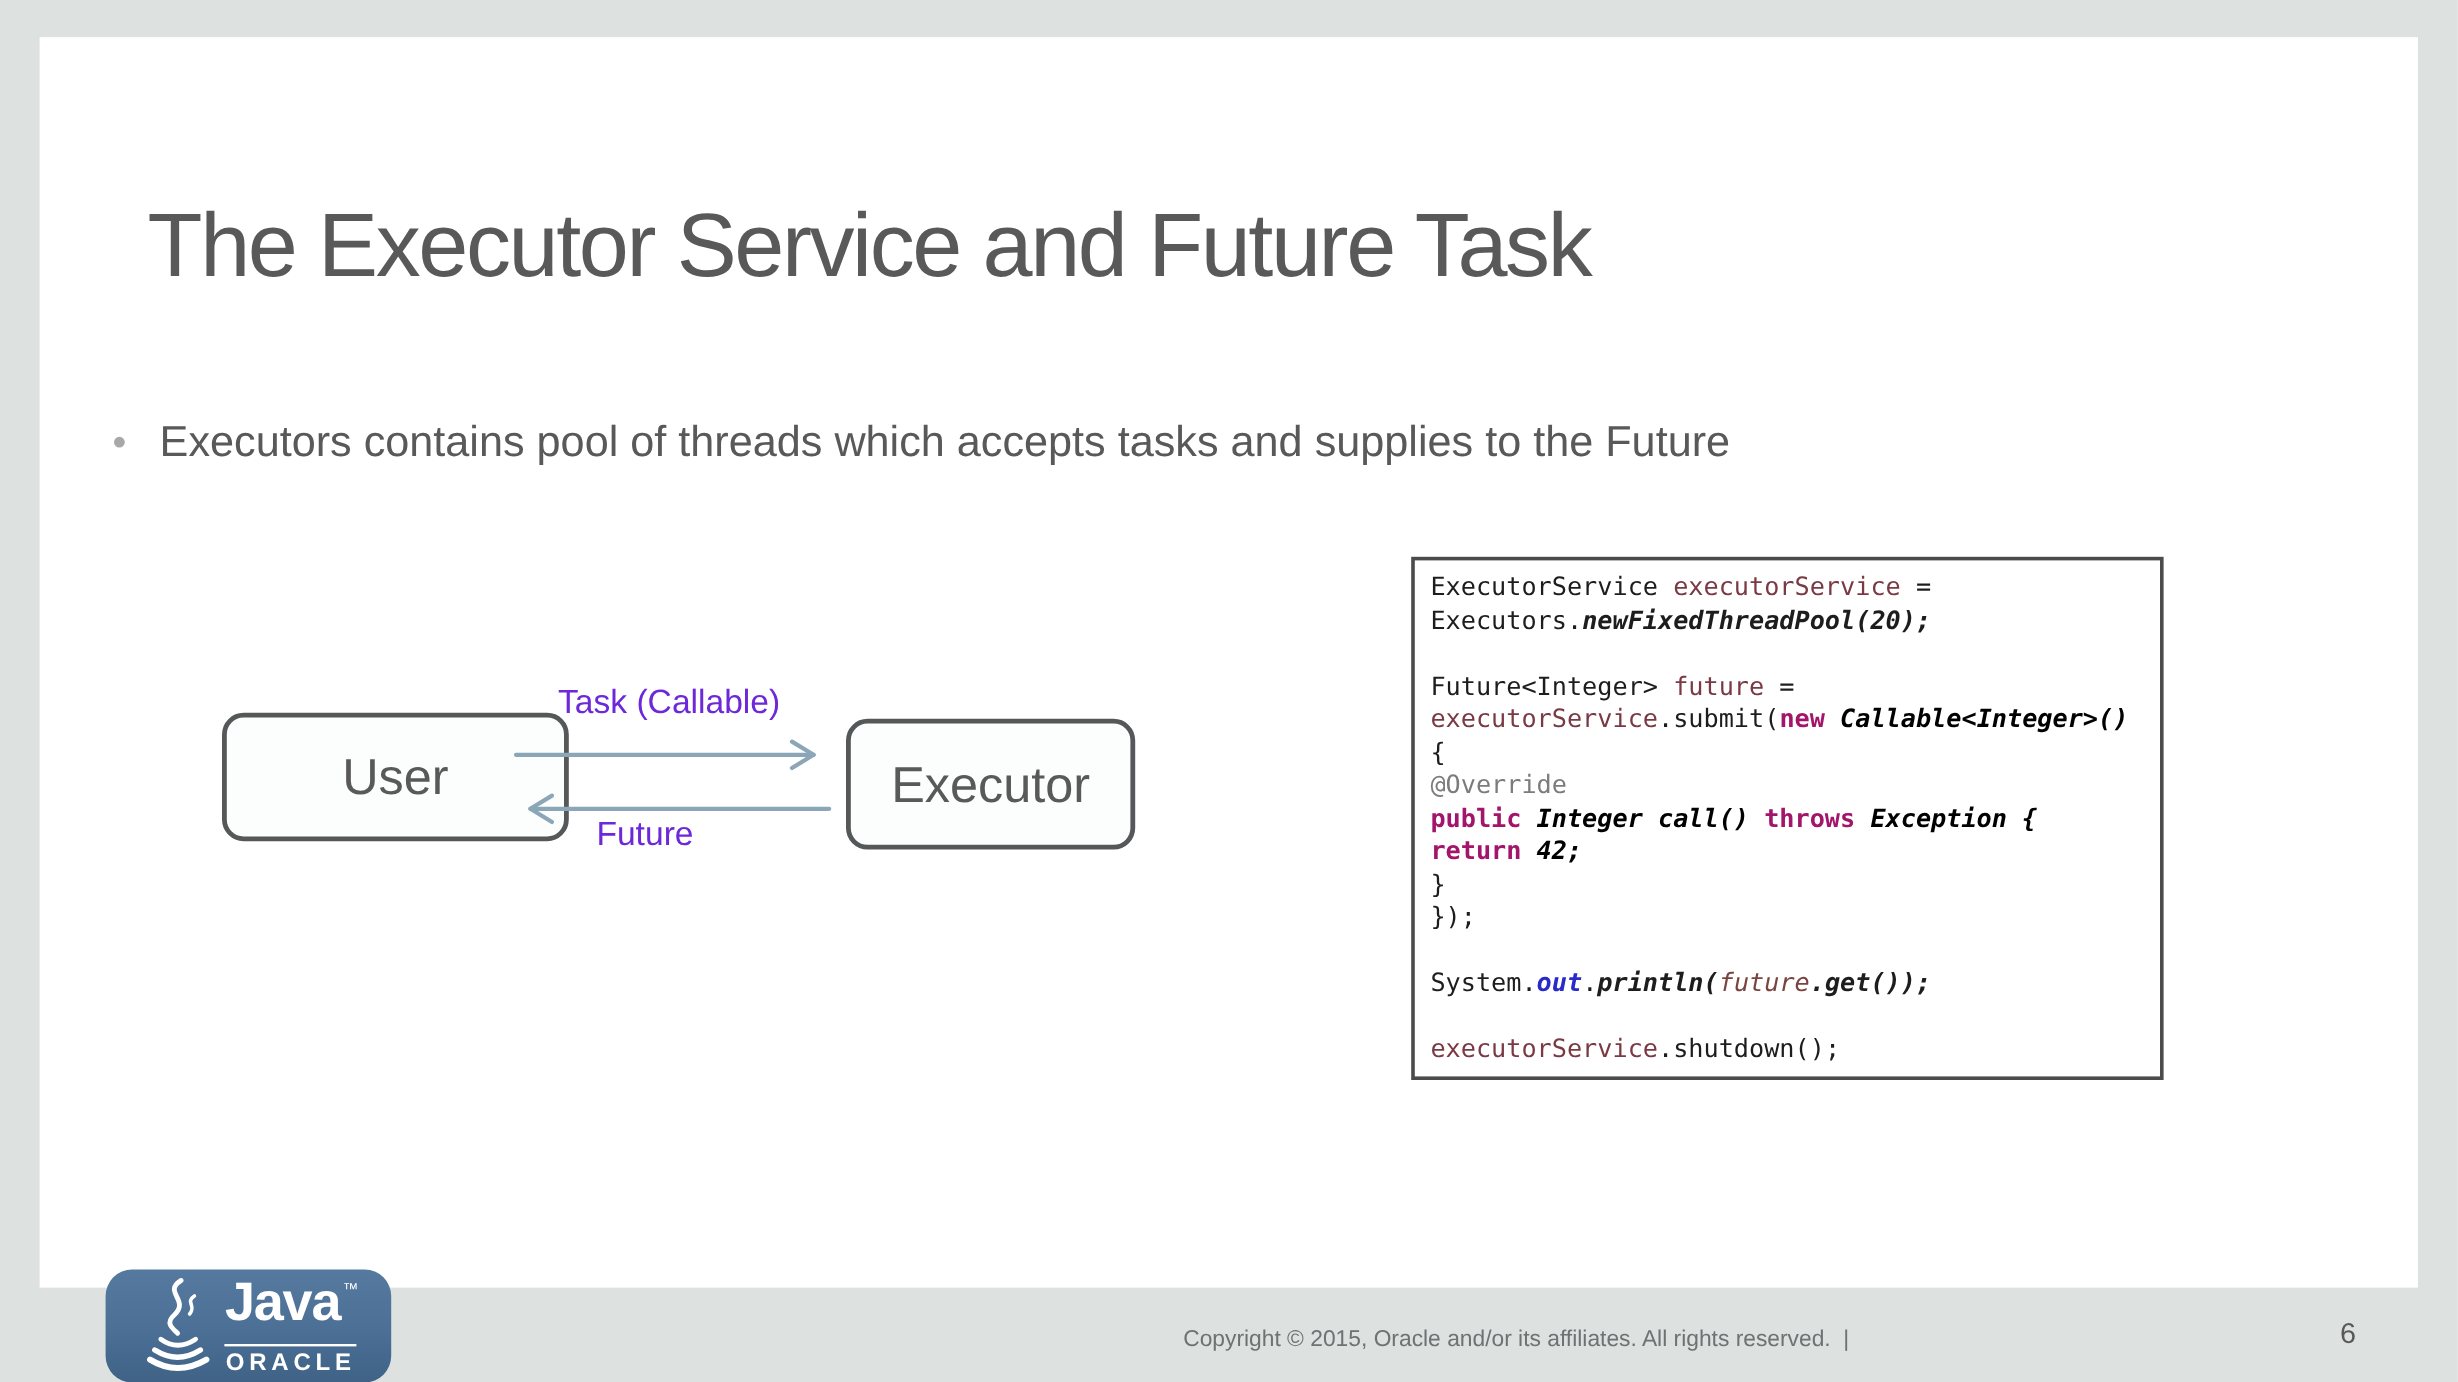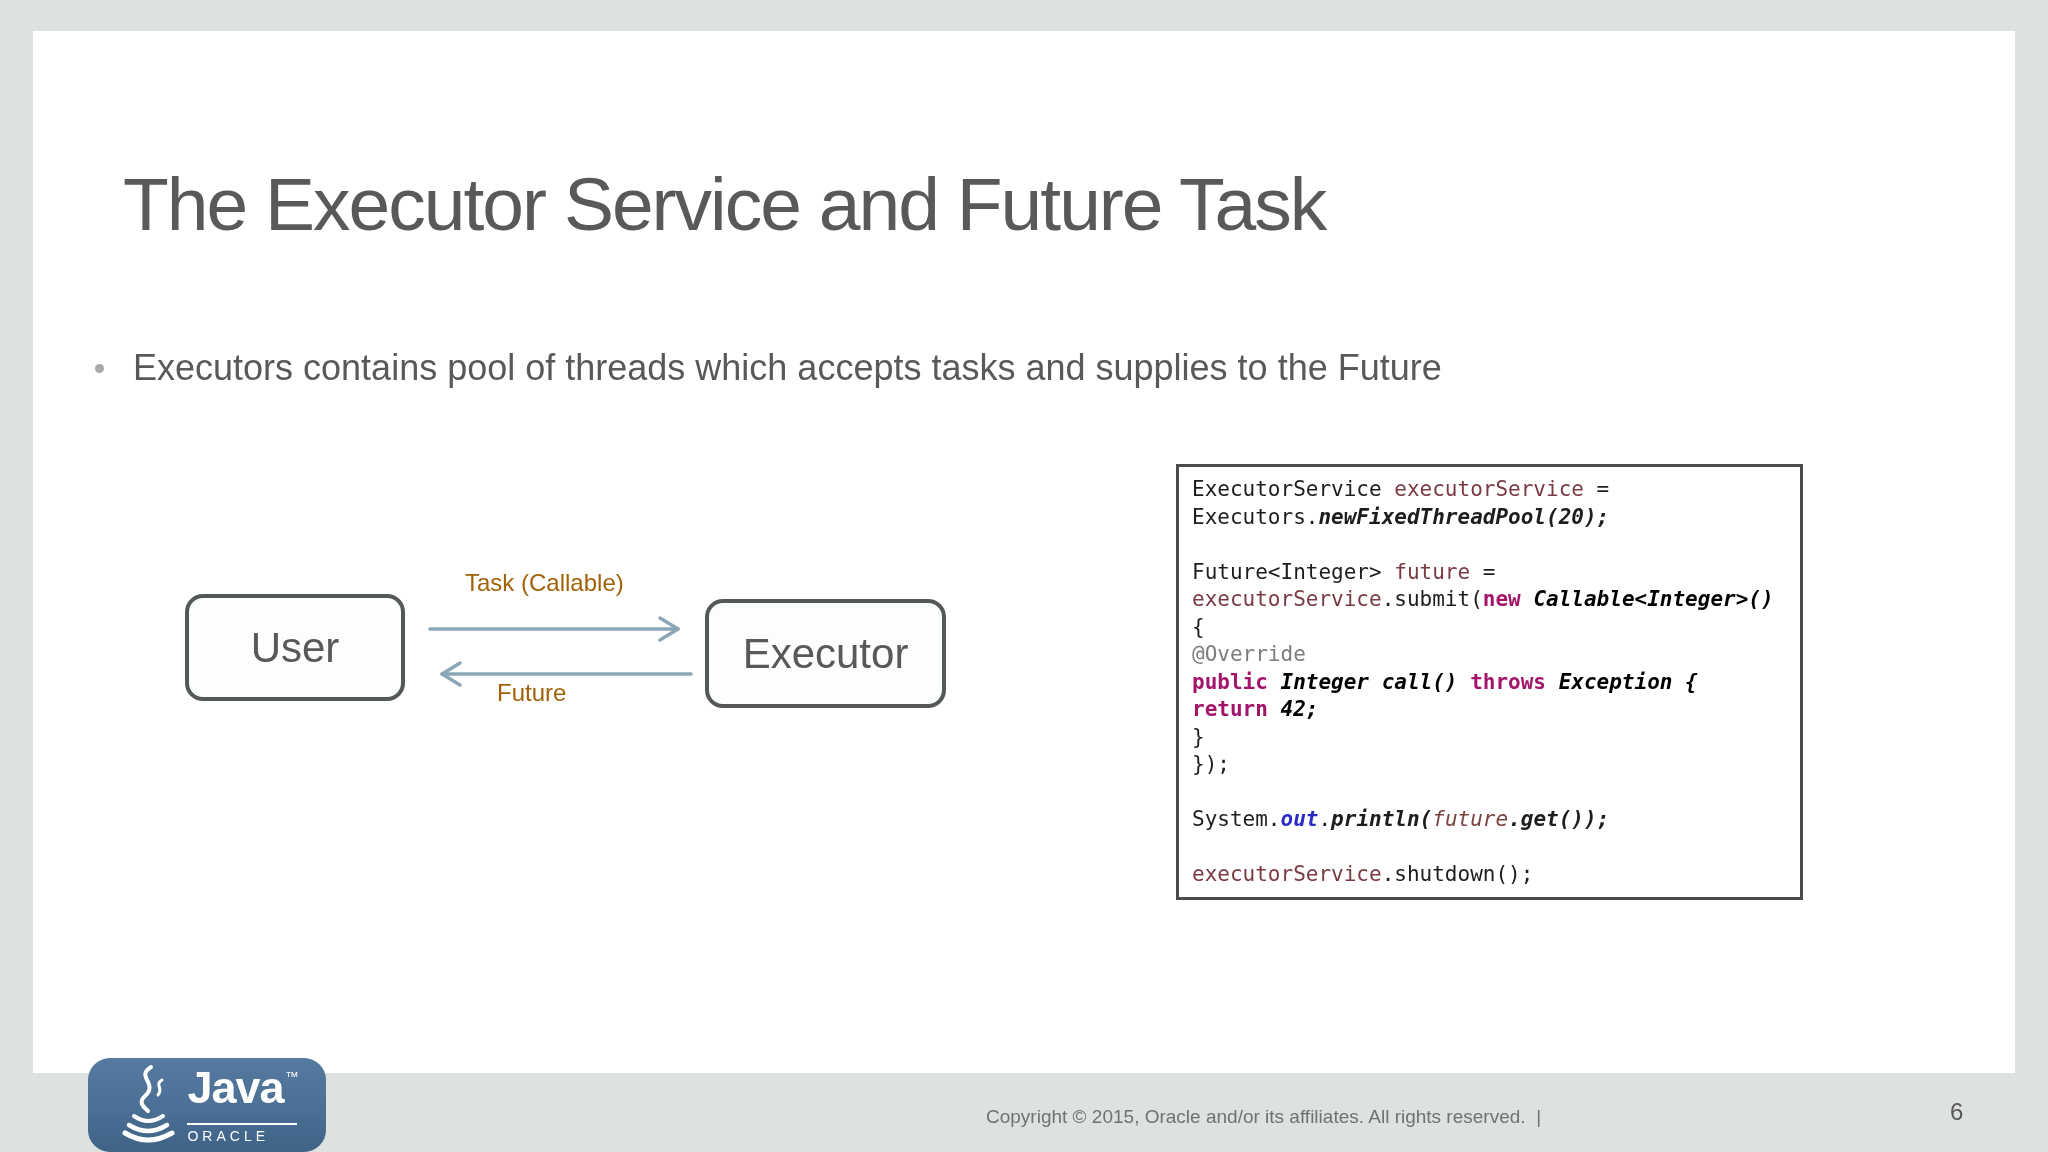--- a/index.html
+++ b/index.html
@@ -27,25 +27,25 @@
   .bullet-text{
     font-size:36px;line-height:42px;color:#595959;max-width:1840px;
     padding-left:15px;
   }
   
   .node-box{
     position:absolute;background:#fcfdfd;border:4px solid #545859;
     border-radius:18px;display:flex;align-items:center;justify-content:center;
     color:#595959;font-size:42px;box-sizing:border-box;
   }
-  .box-user{left:152px;top:563px;width:220px;height:107px;}
+  .box-user{left:152px;top:563px;width:289px;height:107px;}
   .box-executor{left:660px;top:568px;width:241px;height:109px;margin-left:12px;}
   .arrows-svg{position:absolute;left:392px;top:560px;}
   .arrow-label{
-    position:absolute;color:#a16207;font-size:24px;white-space:nowrap;
+    position:absolute;color:#6d28d9;font-size:28px;white-space:nowrap;
   }
   .label-task{left:432px;top:538px;}
   .label-future{left:464px;top:648px;}
   
   .code-block{
     position:absolute;left:1143px;top:433px;width:627px;height:436px;
     box-sizing:border-box;border:3px solid #4b4b4b;background:#ffffff;
     padding:9px 13px;overflow:hidden;
   }
   .code-line{
@@ -81,22 +81,22 @@
   .java-word{
     color:#ffffff;font-size:45px;font-weight:bold;line-height:44px;
     letter-spacing:-1px;position:relative;
   }
   .java-tm{
     color:#ffffff;font-size:13px;font-weight:normal;
     position:relative;top:-22px;left:2px;letter-spacing:0;
   }
   .oracle-row{
     border-top:2px solid #ffffff;margin-top:2px;padding-top:3px;
-    color:#ffffff;font-size:14px;font-weight:normal;letter-spacing:4px;
-    align-self:stretch;text-align:left;
+    color:#ffffff;font-size:20px;font-weight:bold;letter-spacing:4px;
+    align-self:stretch;text-align:right;
   }
 </style>
 </head>
 <body>
 
 <div class="stage">
   <div class="slide">
 
     <div class="title">The Executor Service and Future Task</div>
 

